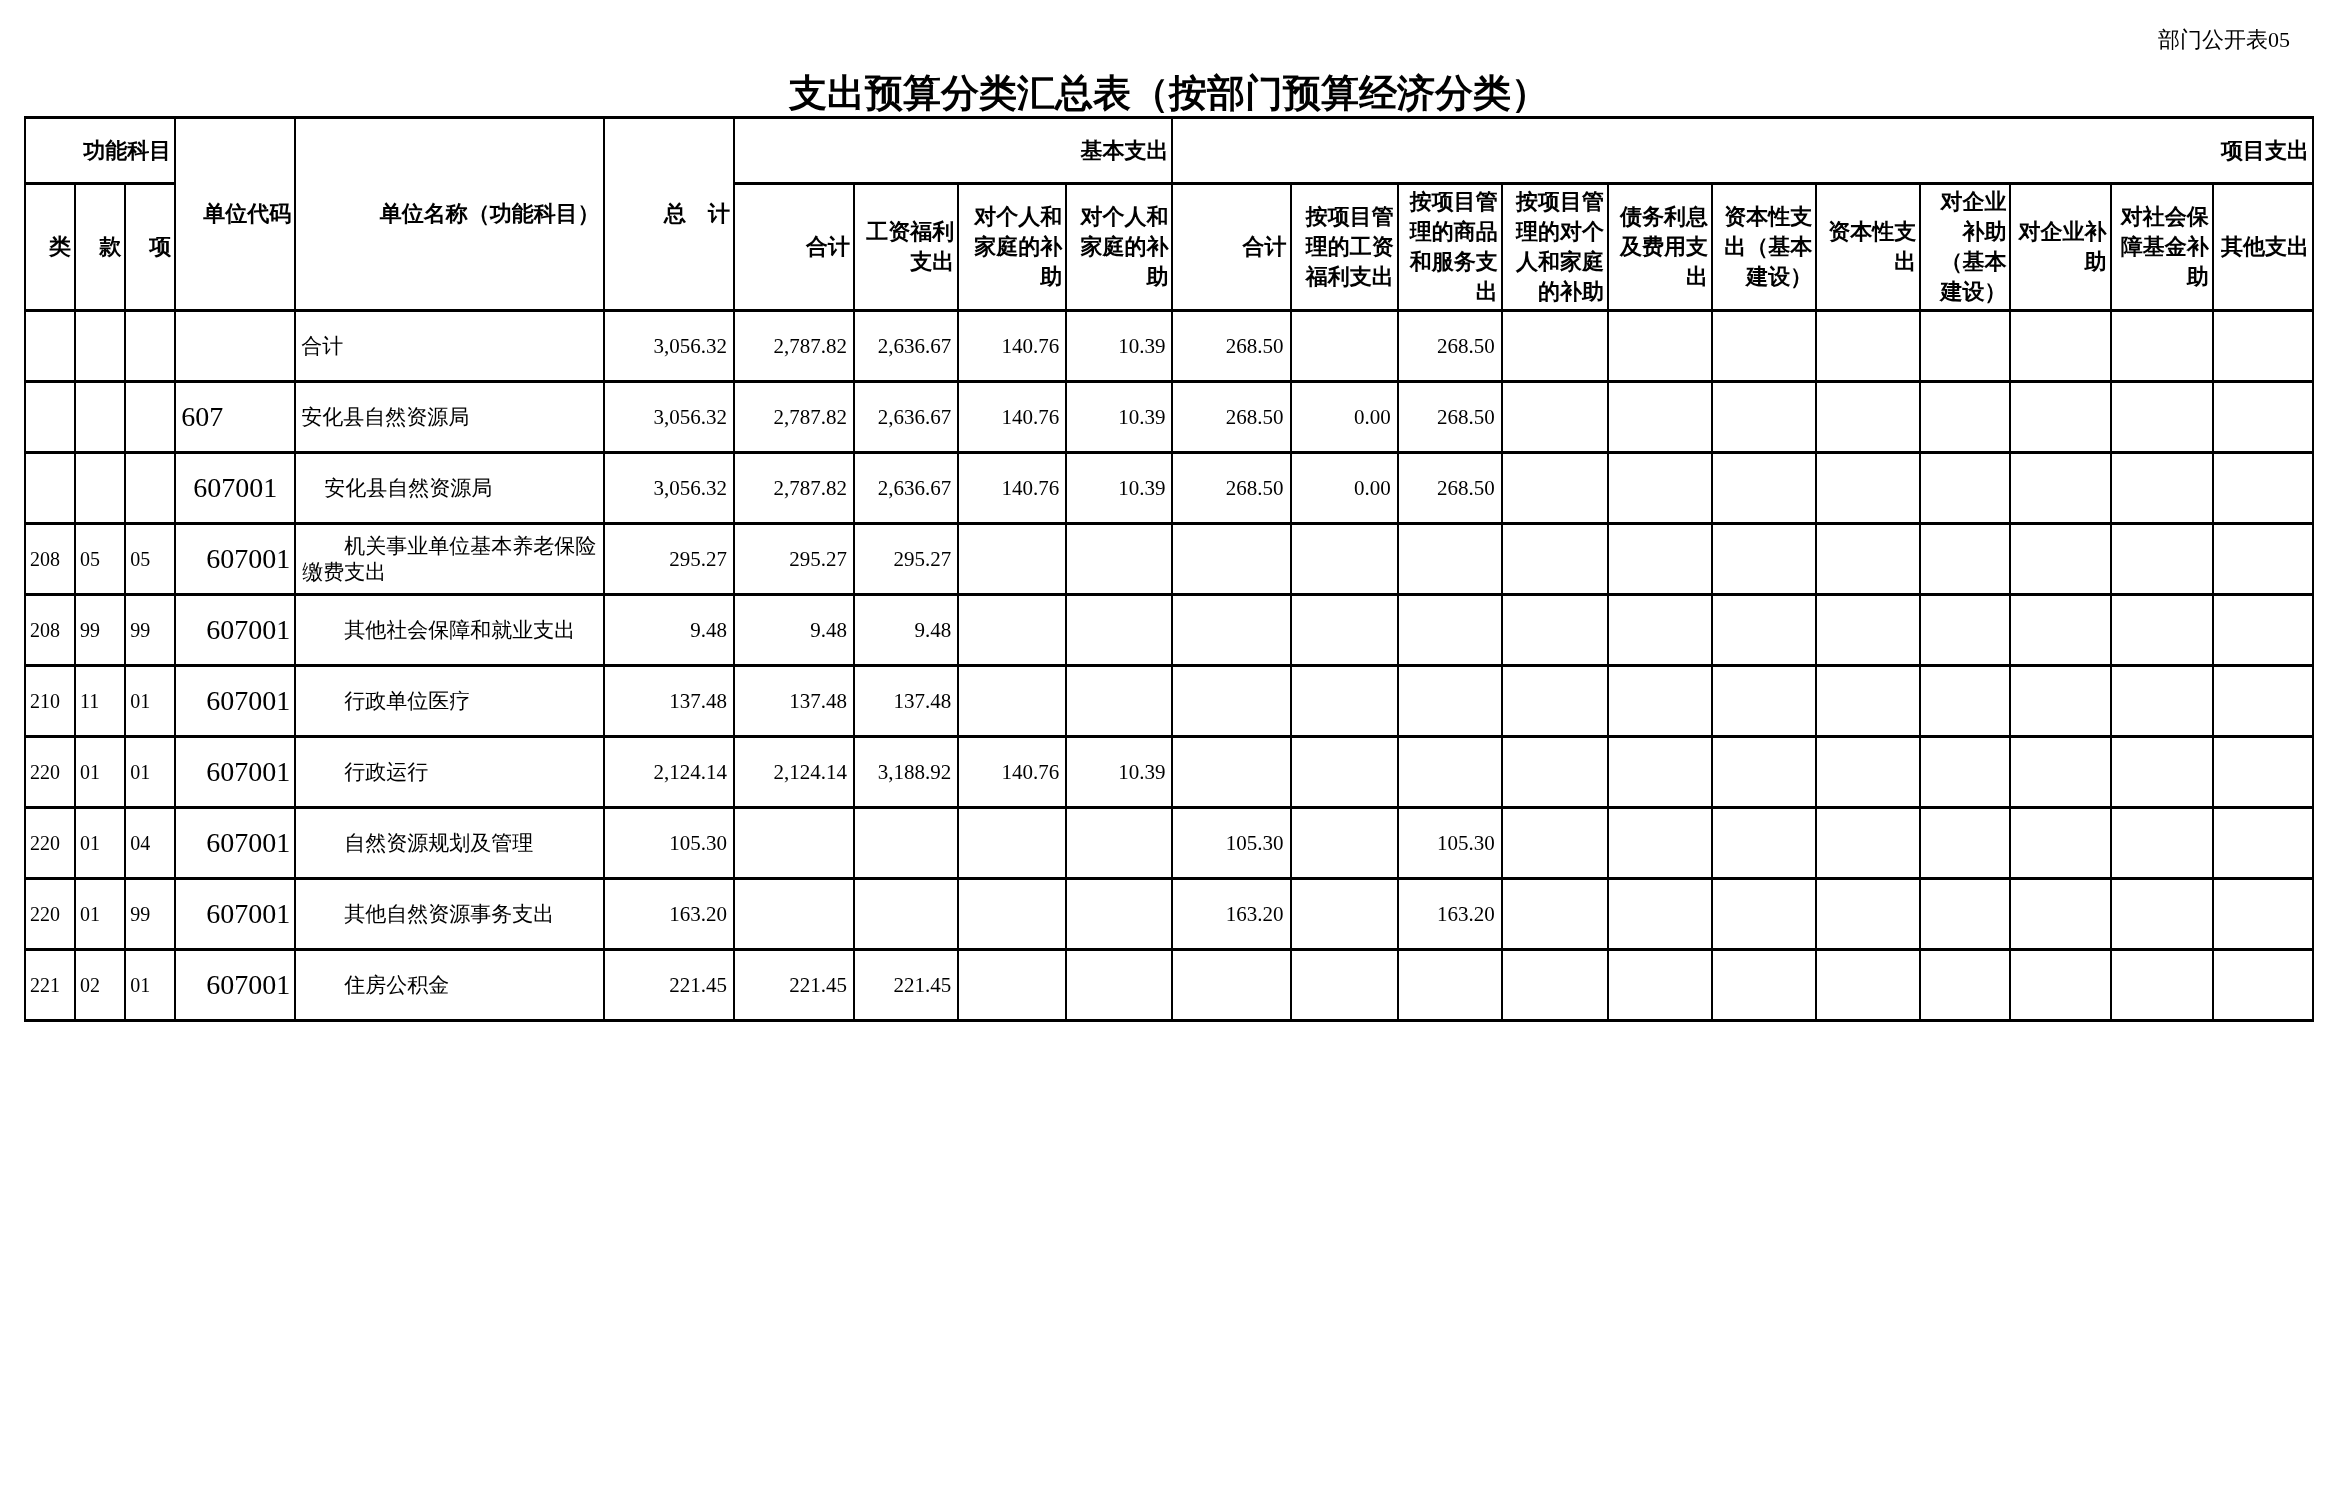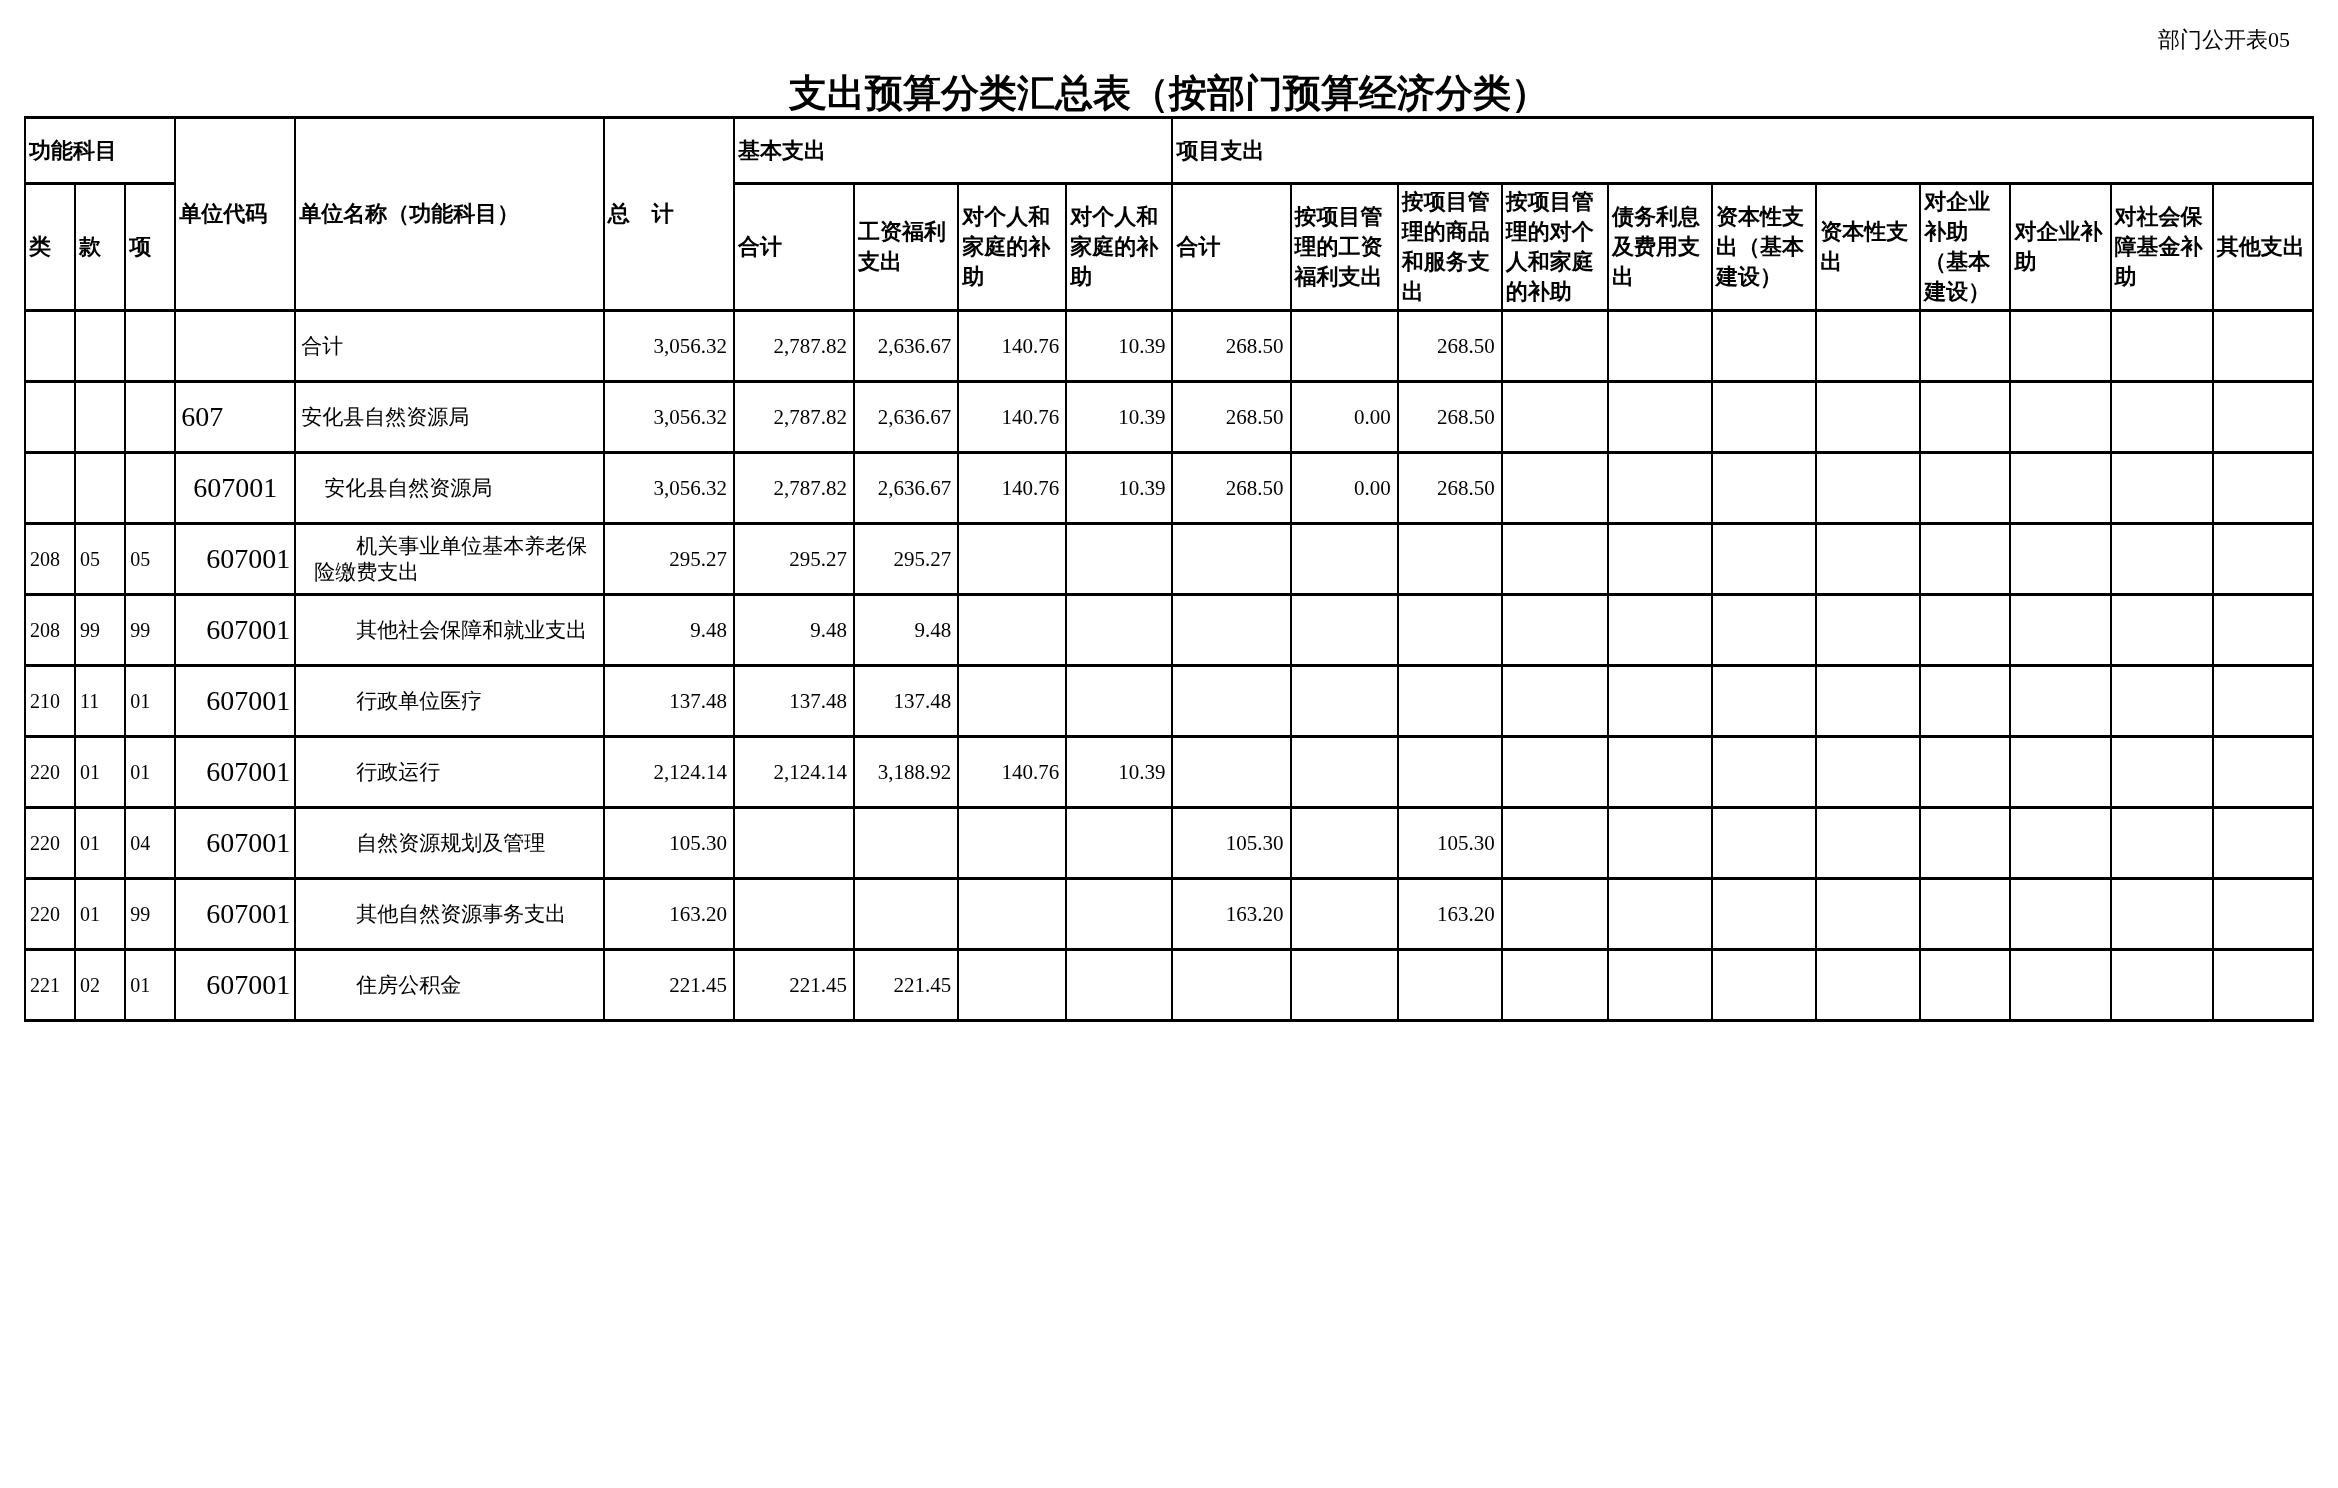--- a/index.html
+++ b/index.html
@@ -24,36 +24,36 @@
   table.budget {
     border-collapse:collapse; table-layout:fixed;
     width:2290px; margin-left:24px;
   }
   table.budget th, table.budget td {
     border-left:2px solid #000; border-right:2px solid #000;
     border-top:3px solid #000; border-bottom:3px solid #000;
     overflow:hidden; word-break:break-all;
   }
   thead th {
-    font-size:22px; font-weight:bold; text-align:left;
+    font-size:22px; font-weight:bold; text-align:right;
     vertical-align:middle; padding:2px 3px; line-height:30px;
   }
   tr.h1 { height:66px; }
   tr.h2 { height:112px; }
   tbody tr { height:71px; }
   tbody td { font-size:21px; vertical-align:middle; padding:2px 4px; line-height:26px; }
   td.fun  { text-align:left; font-size:20px; }
   td.code { font-size:28px; }
   td.code.left   { text-align:left;  padding-left:5px; }
   td.code.center { text-align:center; }
   td.code.right  { text-align:right; padding-right:4px; }
   td.name { text-align:left; }
   td.name.lvl0 { padding-left:5px; }
   td.name.lvl1 { padding-left:28px; }
-  td.name.lvl2 { padding-left:18px; text-indent:42px; }
+  td.name.lvl2 { padding-left:6px; text-indent:42px; }
   td.num { text-align:right; padding-right:6px; font-size:21px;
            font-family:"Liberation Serif","DejaVu Serif",serif; }
 </style>
 </head>
 <body>
 
 <div class="page">
   <div class="doc-label">部门公开表05</div>
   <div class="title">支出预算分类汇总表（按部门预算经济分类）</div>
 

